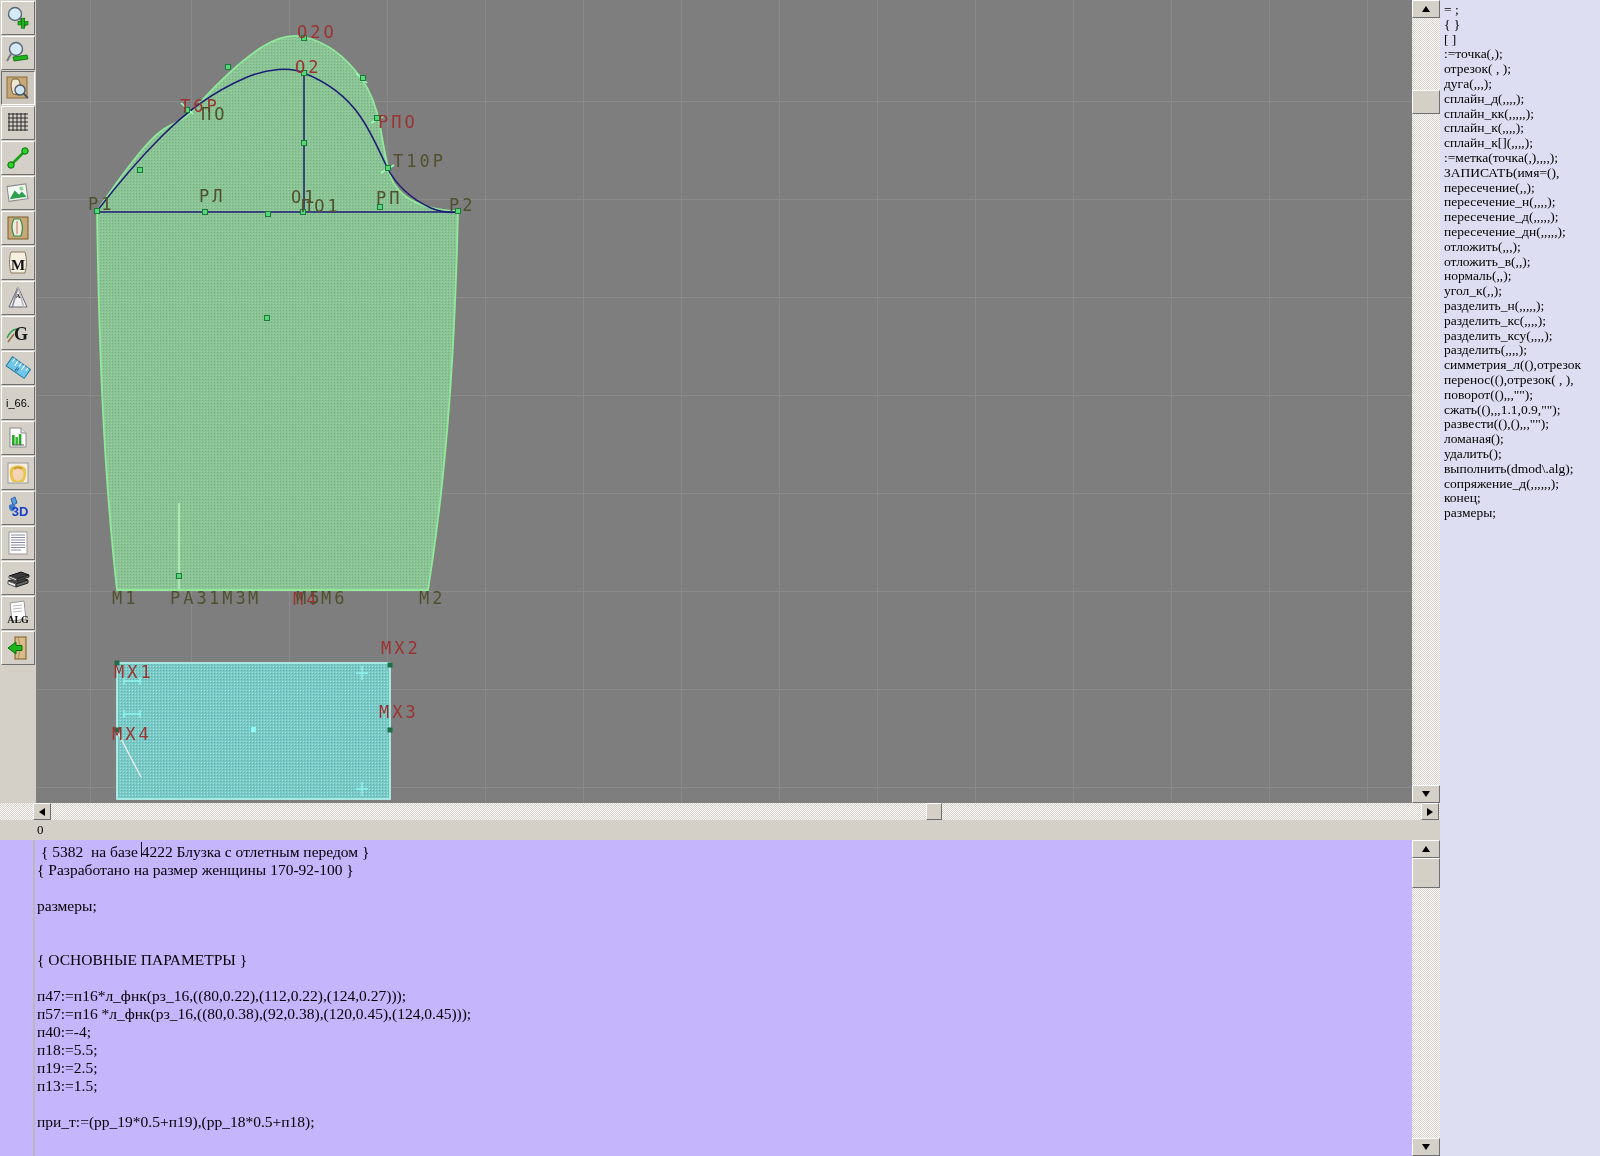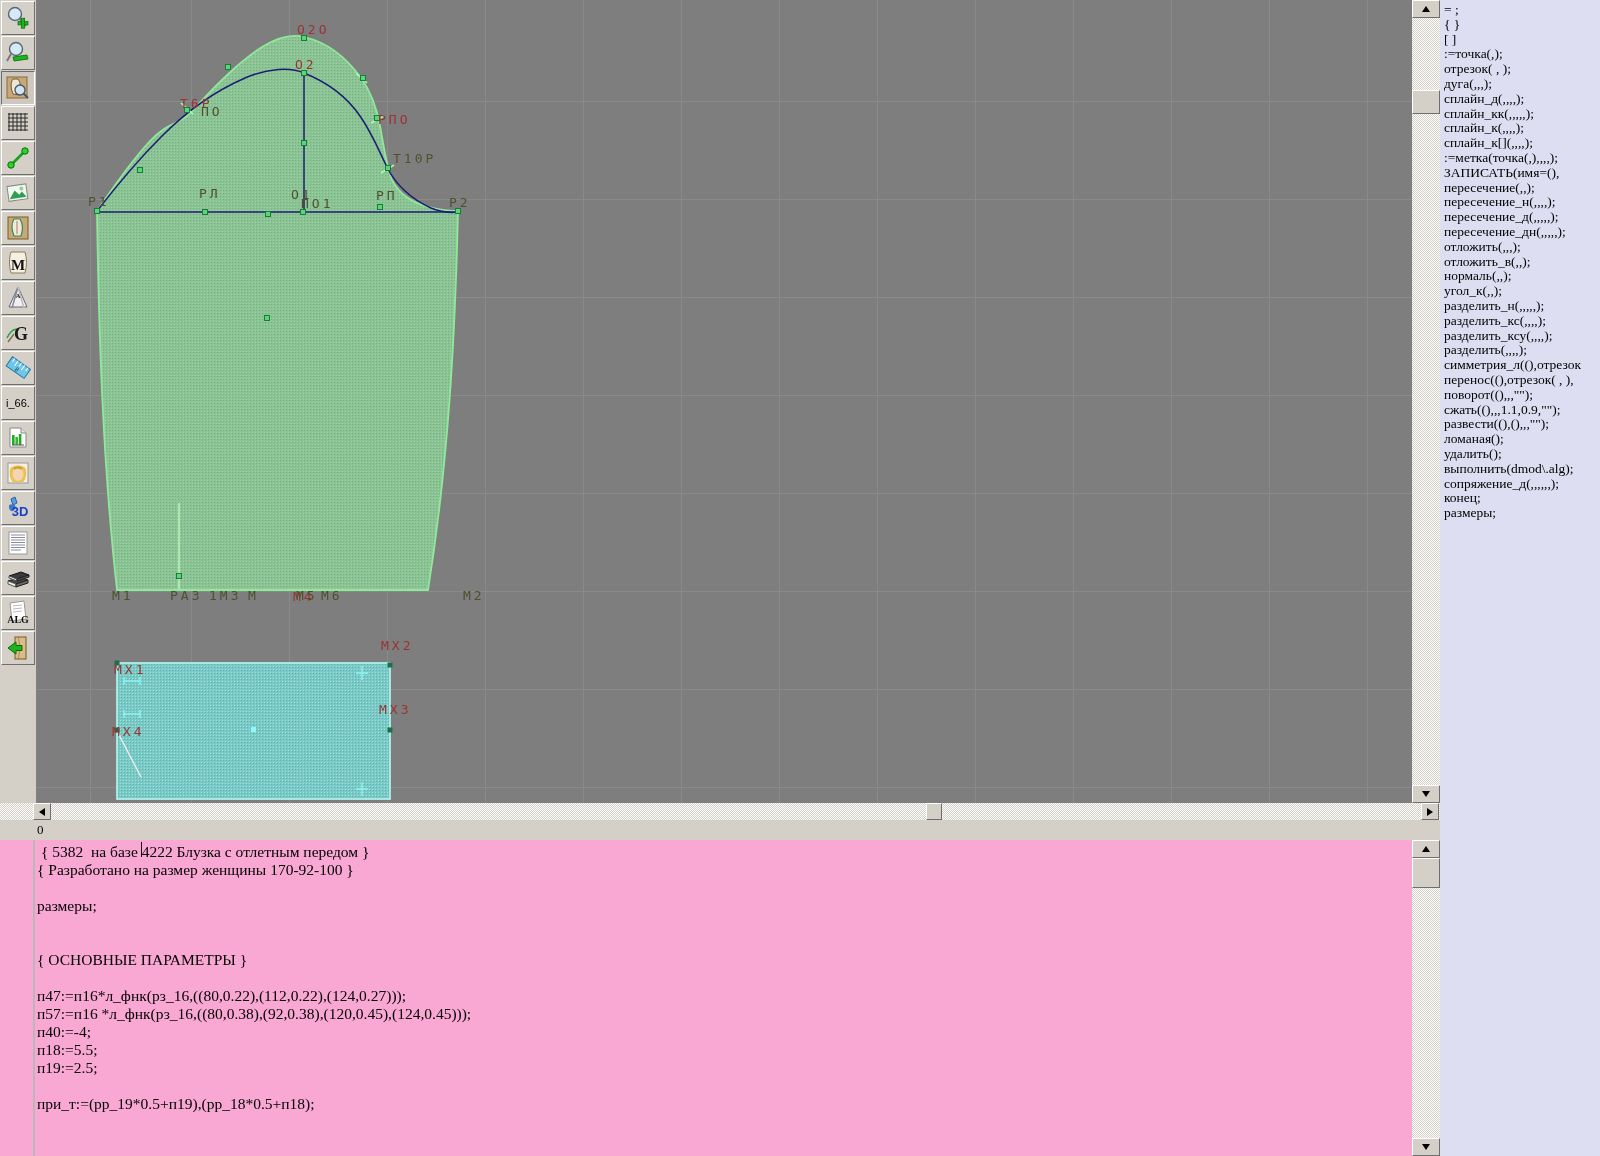--- a/index.html
+++ b/index.html
@@ -17,41 +17,41 @@
   .tbtn svg{display:block;}
 
   
   #canvas{position:absolute;left:37px;top:0;width:1375px;height:803px;overflow:hidden;
     background-color:#7E7E7E;
     background-image:
       repeating-linear-gradient(to right, transparent 0 97px, #8A8A8A 97px 98px),
       repeating-linear-gradient(to bottom, transparent 0 97px, #8A8A8A 97px 98px);
     background-position:57px 4px;}
   #canvas svg{position:absolute;left:0;top:0;}
-  .clabel{position:absolute;font-family:"DejaVu Sans Mono",monospace;font-size:13px;letter-spacing:3px;white-space:nowrap;font-weight:400;}
+  .clabel{position:absolute;font-family:"DejaVu Sans Mono",monospace;font-size:17px;letter-spacing:3px;white-space:nowrap;font-weight:400;}
   .clabel.r{color:#9A3332;}
   .clabel.o{color:#50502F;}
 
   
   .sb-btn{position:absolute;display:flex;align-items:center;justify-content:center;}
   .tri-up{width:0;height:0;border-left:4px solid transparent;border-right:4px solid transparent;border-bottom:6px solid #000;}
   .tri-dn{width:0;height:0;border-left:4px solid transparent;border-right:4px solid transparent;border-top:6px solid #000;}
   .tri-lf{width:0;height:0;border-top:4px solid transparent;border-bottom:4px solid transparent;border-right:6px solid #000;}
   .tri-rt{width:0;height:0;border-top:4px solid transparent;border-bottom:4px solid transparent;border-left:6px solid #000;}
 
   #vscroll{position:absolute;left:1412px;top:0;width:28px;height:803px;}
   #hscroll{position:absolute;left:0px;top:803px;width:1440px;height:17px;}
   #edscroll{position:absolute;left:1412px;top:840px;width:28px;height:316px;}
 
   
   #statusrow{position:absolute;left:0;top:820px;width:1440px;height:20px;background:#D4D0C8;font-size:13px;}
   .minibtn{position:absolute;top:2px;height:16px;font-size:12px;display:flex;align-items:center;justify-content:center;cursor:pointer;font-family:"Liberation Serif",serif;margin-top:27px;}
 
   
-  #editor{position:absolute;left:0;top:840px;width:1412px;height:316px;background:#f9a8d4;overflow:hidden;cursor:text;}
+  #editor{position:absolute;left:0;top:840px;width:1412px;height:316px;background:#c4b5fd;overflow:hidden;cursor:text;}
   #editor-rule{position:absolute;left:33px;top:0;width:2px;height:316px;background:#B8B8B8;}
   #editor-body{position:absolute;left:37px;top:3px;font-family:"Liberation Serif",serif;font-size:15.5px;color:#000;}
   .ed-line{height:18px;line-height:18px;white-space:pre;}
   #caret{position:absolute;left:141px;top:2px;width:1px;height:15px;background:#000;}
 
   
   #fnpanel{position:absolute;left:1440px;top:0;width:160px;height:1156px;background:#DEDEF2;overflow:hidden;}
   #fn-list{padding:3px 0 0 4px;}
   .fn-item{font-family:"Liberation Serif",serif;font-size:13.5px;line-height:14.8px;color:#000;white-space:nowrap;cursor:pointer;}
 </style>
@@ -343,21 +343,21 @@
       <span class="clabel o" style="left: 264px; top: 196px;">ПО1</span>
       <span class="clabel o" style="left: 339px; top: 188px;">РП</span>
       <span class="clabel o" style="left: 412px; top: 195px;">Р2</span>
       <span class="clabel o" style="left: 75px; top: 588px;">М1</span>
       <span class="clabel o" style="left: 133px; top: 588px;">РА3</span>
       <span class="clabel o" style="left: 172px; top: 588px;">1М3</span>
       <span class="clabel o" style="left: 211px; top: 588px;">М</span>
       <span class="clabel r" style="left: 228px; top: 589px; margin-left: 28px;">М4</span>
       <span class="clabel o" style="left: 259px; top: 588px;">М5</span>
       <span class="clabel o" style="left: 284px; top: 588px;">М6</span>
-      <span class="clabel o" style="left: 382px; top: 588px; margin-left: 44px;">М2</span>
+      <span class="clabel o" style="left: 382px; top: 588px;">М2</span>
       <span class="clabel r" style="left: 77px; top: 638px; margin-top: 24px;">МХ1</span>
       <span class="clabel r" style="left: 344px; top: 638px;">МХ2</span>
       <span class="clabel r" style="left: 75px; top: 724px;">МХ4</span>
       <span class="clabel r" style="left: 342px; top: 702px;">МХ3</span>
     </div>
 </div>
 
 <div id="vscroll" class="checker">
   <div class="sb-btn btn3d" style="left:0;top:0;width:28px;height:18px;">
       <span class="tri-up"></span>
@@ -393,20 +393,21 @@
       <div class="ed-line">размеры;</div>
       <div class="ed-line"></div>
       <div class="ed-line"></div>
       <div class="ed-line">{ ОСНОВНЫЕ ПАРАМЕТРЫ }</div>
       <div class="ed-line"></div>
       <div class="ed-line">п47:=п16*л_фнк(рз_16,((80,0.22),(112,0.22),(124,0.27)));</div>
       <div class="ed-line">п57:=п16 *л_фнк(рз_16,((80,0.38),(92,0.38),(120,0.45),(124,0.45)));</div>
       <div class="ed-line">п40:=-4;</div>
       <div class="ed-line">п18:=5.5;</div>
       <div class="ed-line">п19:=2.5;</div>
+      <div class="ed-line">п13:=1.5;</div>
       <div class="ed-line"></div>
       <div class="ed-line">при_т:=(рр_19*0.5+п19),(рр_18*0.5+п18);</div>
     </div>
   <div id="caret"></div>
 </div>
 
 <div id="edscroll" class="checker">
   <div class="sb-btn btn3d" style="left:0;top:0;width:28px;height:18px;">
       <span class="tri-up"></span>
     </div>

